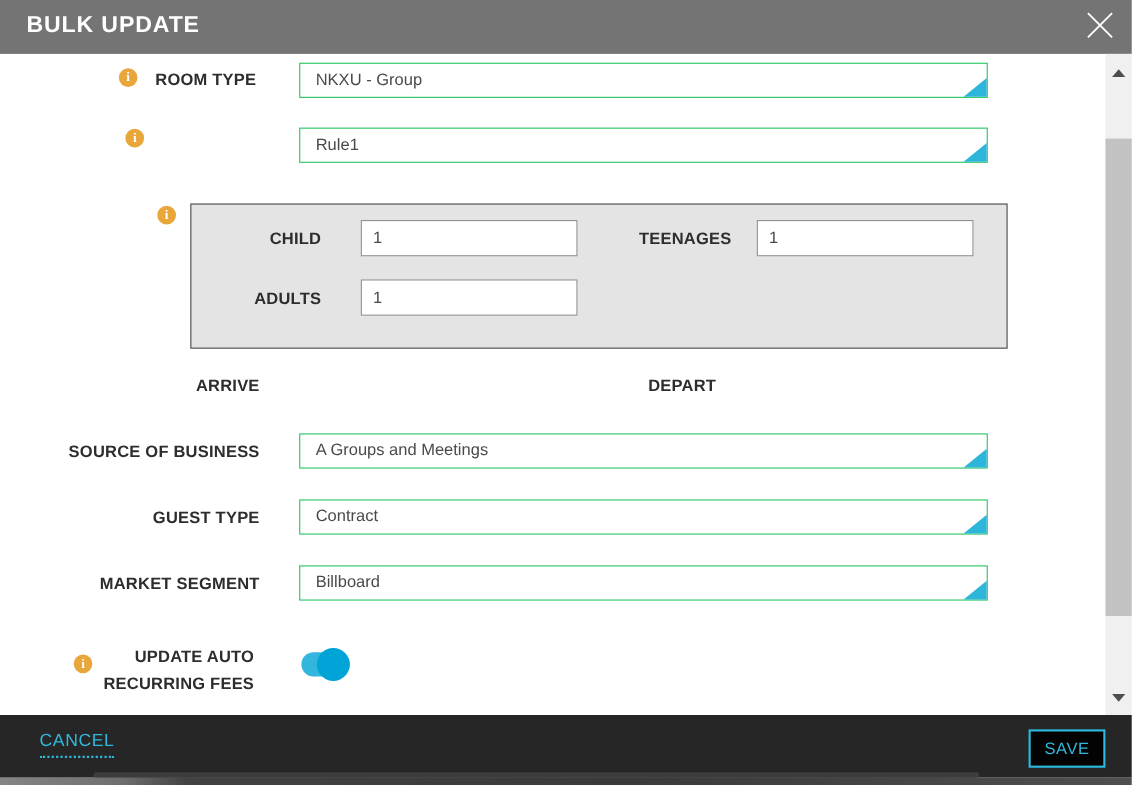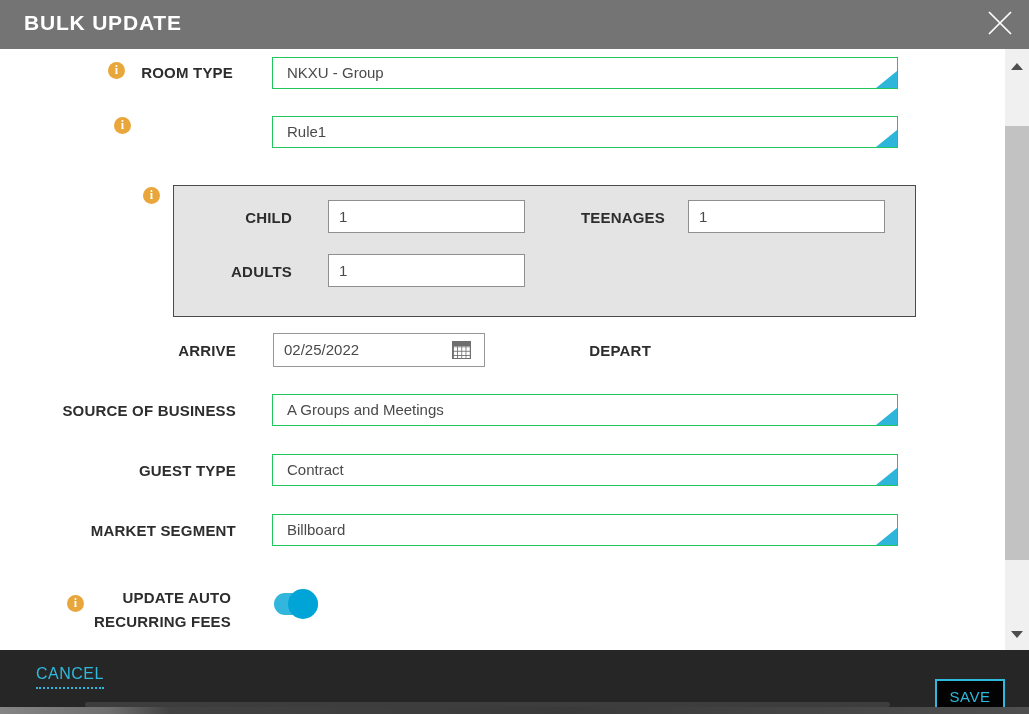--- a/index.html
+++ b/index.html
@@ -64,21 +64,21 @@
   .sb-down { position:absolute; bottom:12px; left:6px; width:0; height:0; cursor:pointer;
            border-left:6px solid transparent; border-right:6px solid transparent;
            border-top:7px solid #4e4e4e; }
   .sb-thumb { position:absolute; top:77px; left:0; width:24px; height:434px; background:#c2c2c2; cursor:grab; }
   
   .footer { position:absolute; left:0; top:650px; width:1029px; height:57px; background:#262626; }
   .cancel { position:absolute; left:36px; top:15px; font-size:16px; color:#2fb9dc;
             letter-spacing:.5px; padding-bottom:4px; border-bottom:2px dotted #2fb9dc; cursor:pointer; }
   .save { position:absolute; left:935px; top:13px; width:70px; height:35px; background:#030303;
           border:2px solid #2fb9dc; color:#2fb9dc; font-size:15px; letter-spacing:.5px;
-          font-family:inherit; cursor:pointer;margin-top:16px; }
+          font-family:inherit; cursor:pointer; }
   .hbar { position:absolute; left:85px; top:702px; width:805px; height:5px;
           background:#3d3d3d; border-radius:3px; }
   .bottomstrip { position:absolute; left:0; top:707px; width:1029px; height:7px;
           background:linear-gradient(90deg,#858585 0px,#6f6f6f 110px,#424242 170px,#3a3a3a 55%,#4f4f4f 100%); }
 </style>
 </head>
 <body>
 
 <div class="screen">
 
@@ -110,24 +110,20 @@
 
   <div class="panel"></div>
   <div class="lbl lbl-child">CHILD</div>
   <input class="num num-child" value="1" style="">
   <div class="lbl lbl-teen">TEENAGES</div>
   <input class="num num-teen" value="1" style="">
   <div class="lbl lbl-adults">ADULTS</div>
   <input class="num num-adults" value="1" style="">
 
   <div class="lbl lbl-arrive">ARRIVE</div>
-  <div class="date date-arrive">
-    <div class="val">02/25/2022</div>
-    <div class="cal"></div>
-  </div>
   <div class="lbl lbl-depart">DEPART</div>
 
   <div class="lbl lbl-sob">SOURCE OF BUSINESS</div>
   <div class="dd dd3">
     <div class="val">A Groups and Meetings</div>
     <div class="tri"></div>
   </div>
 
   <div class="lbl lbl-guest">GUEST TYPE</div>
   <div class="dd dd4">

